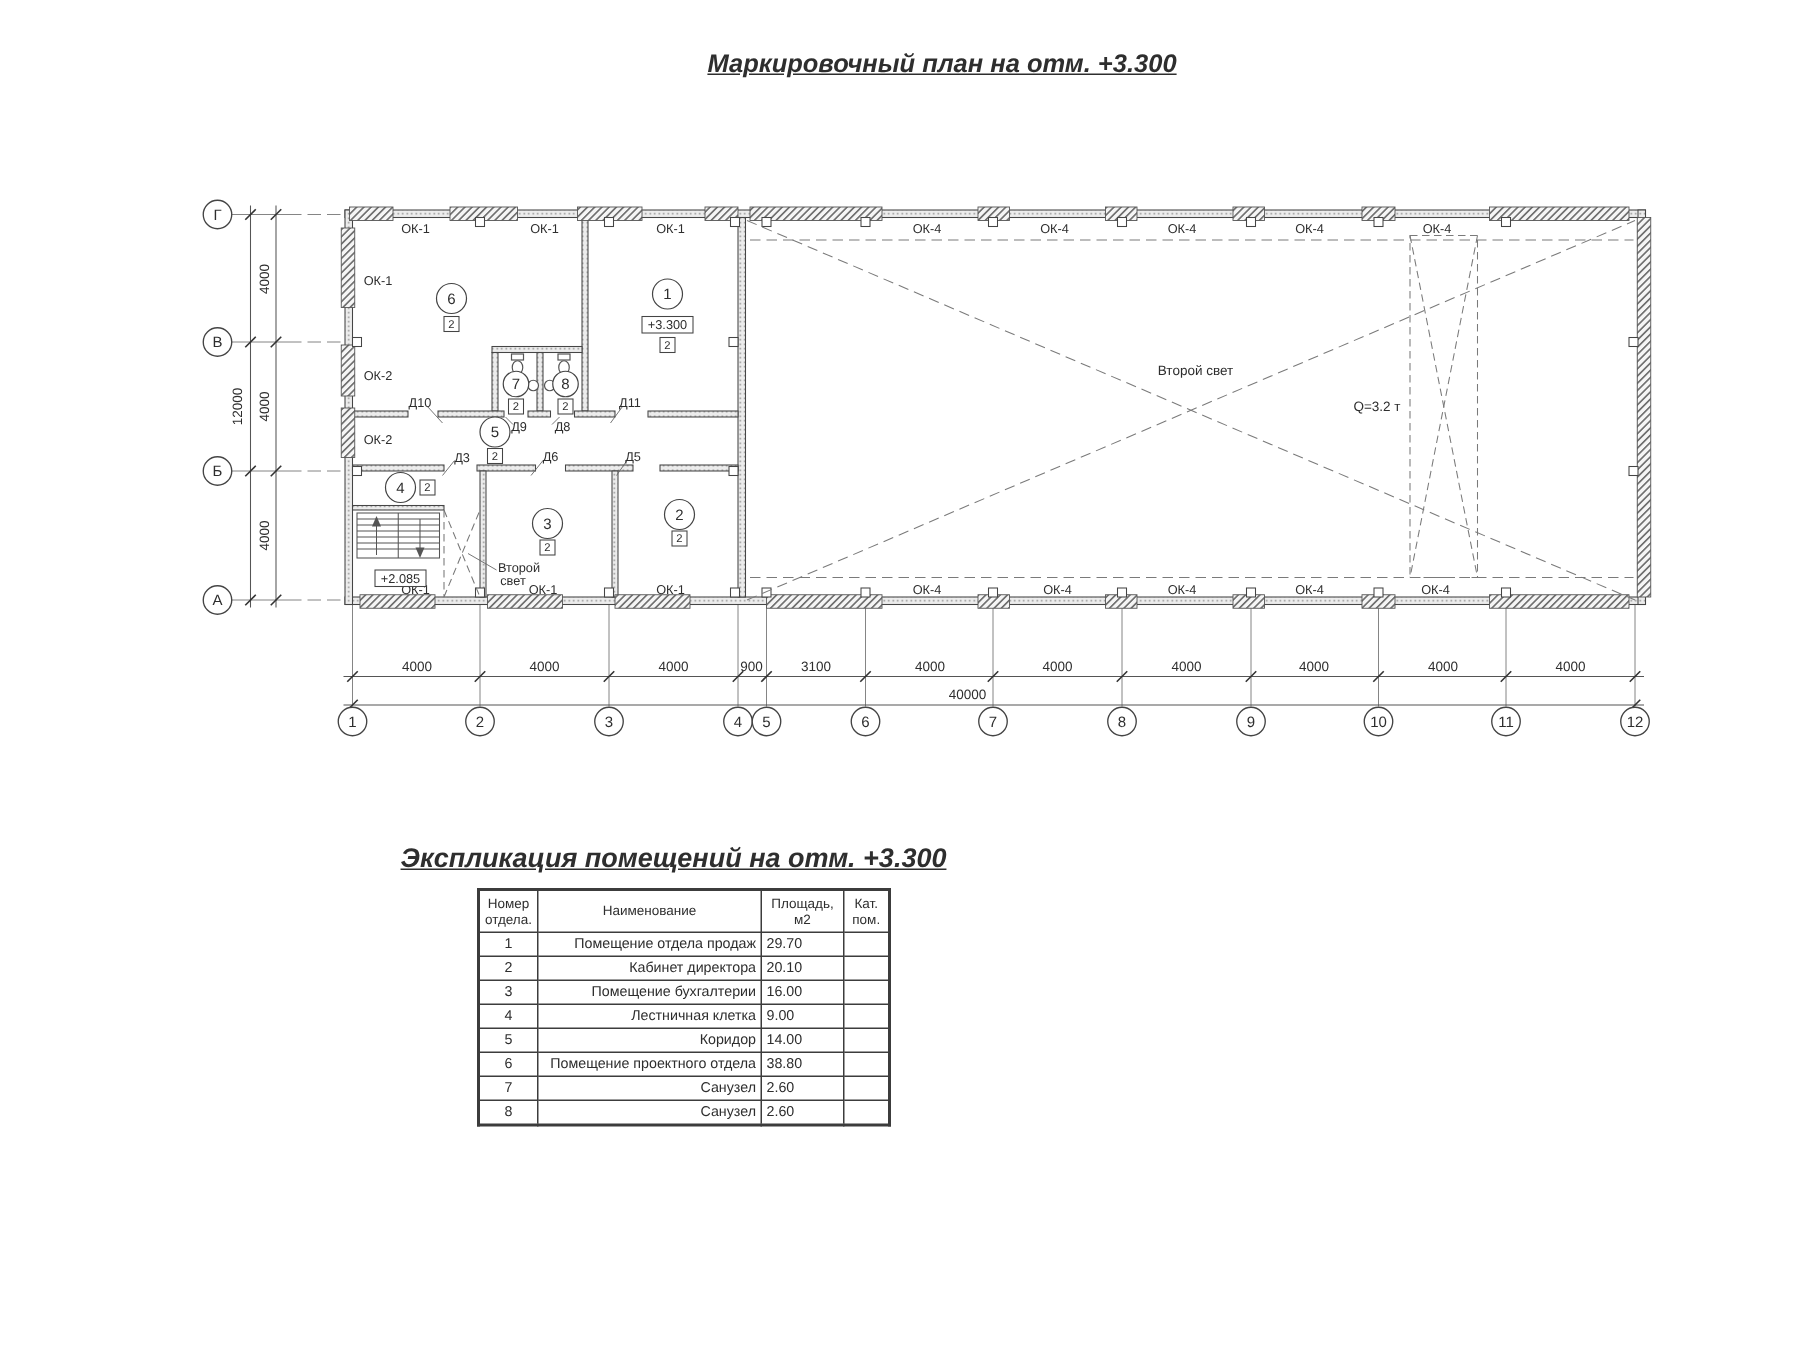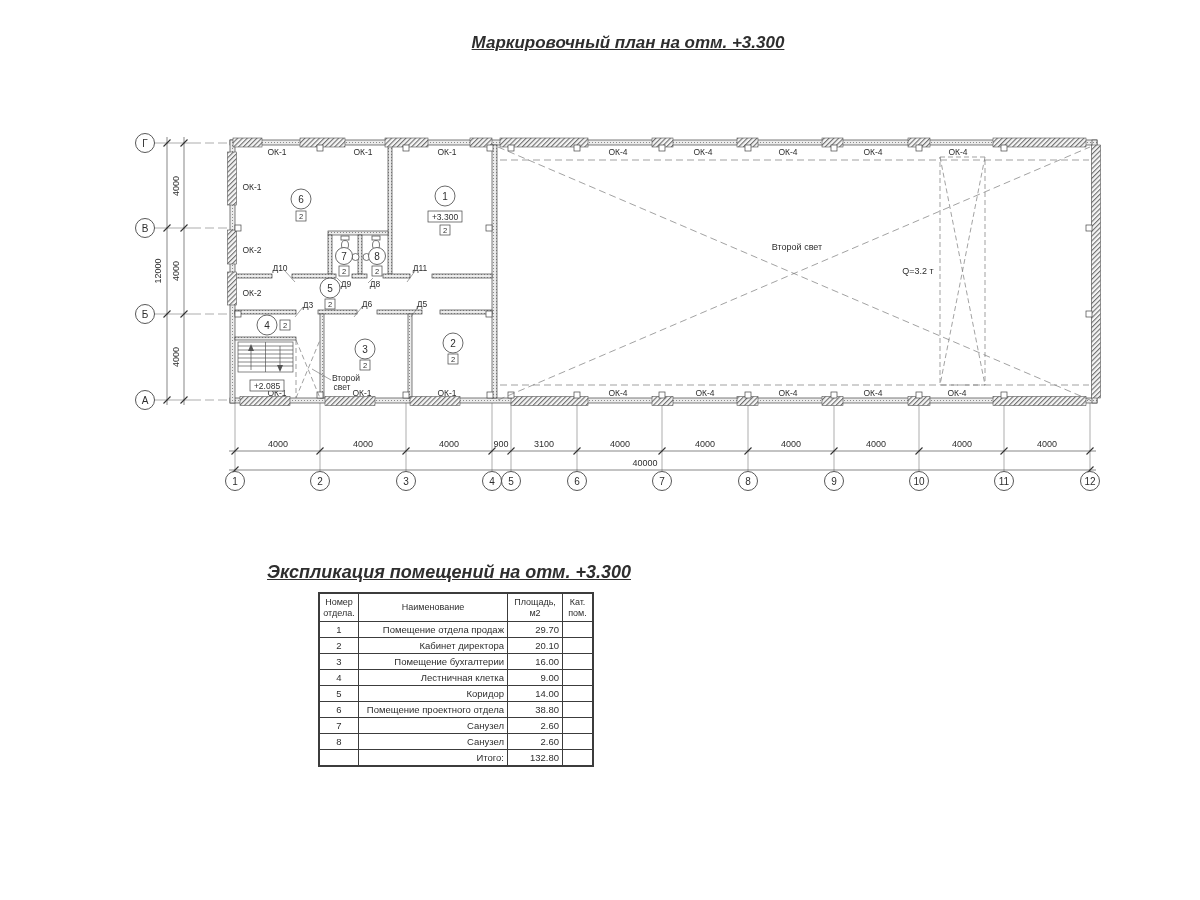--- a/index.html
+++ b/index.html
@@ -14,21 +14,21 @@
   .rnum{font-size:10px;}
   .bdg{font-size:7.5px;}
   .ann{font-size:8.5px;}
   table.expl{position:absolute;left:318px;top:592px;border-collapse:collapse;table-layout:fixed;font-size:9.5px;color:#2e2e2e;}
   table.expl td,table.expl th{border:1px solid #3c3c3c;padding:0 3px;overflow:hidden;}
   table.expl{border:2px solid #3c3c3c;}
   table.expl th{font-weight:400;font-size:9px;text-align:center;line-height:1.15;height:27px;}
   table.expl td{height:15px;}
   .c-num{width:32px;text-align:center;}
   .c-name{width:142px;text-align:right;}
-  .c-area{width:48px;text-align:right;}
+  .c-area{width:48px;text-align:left;}
   .c-cat{width:23px;text-align:center;}
   .total-lbl{text-align:right;}
 </style>
 </head>
 <body>
 
 <div class="drawing-title">Маркировочный план на отм. +3.300</div>
 
 <svg class="plan" width="1200" height="545" viewBox="0 0 1200 545">
   <defs>
@@ -422,20 +422,14 @@
       <td class="c-name">Санузел</td>
       <td class="c-area">2.60</td>
       <td class="c-cat"></td>
     </tr>
     <tr>
       <td class="c-num">8</td>
       <td class="c-name">Санузел</td>
       <td class="c-area">2.60</td>
       <td class="c-cat"></td>
     </tr>
-    <tr>
-      <td class="c-num"></td>
-      <td class="c-name total-lbl">Итого:</td>
-      <td class="c-area">132.80</td>
-      <td class="c-cat"></td>
-    </tr>
   </tbody>
 </table>
 
 </body></html>

